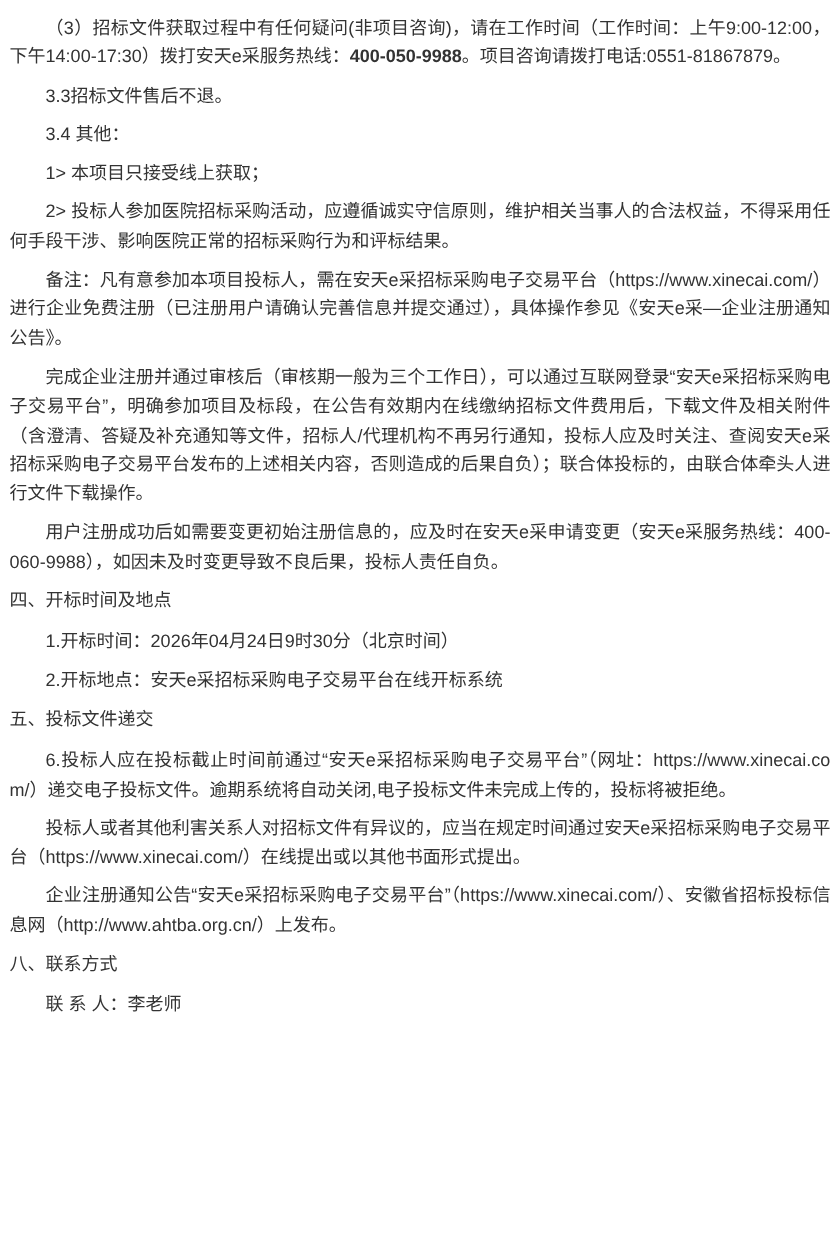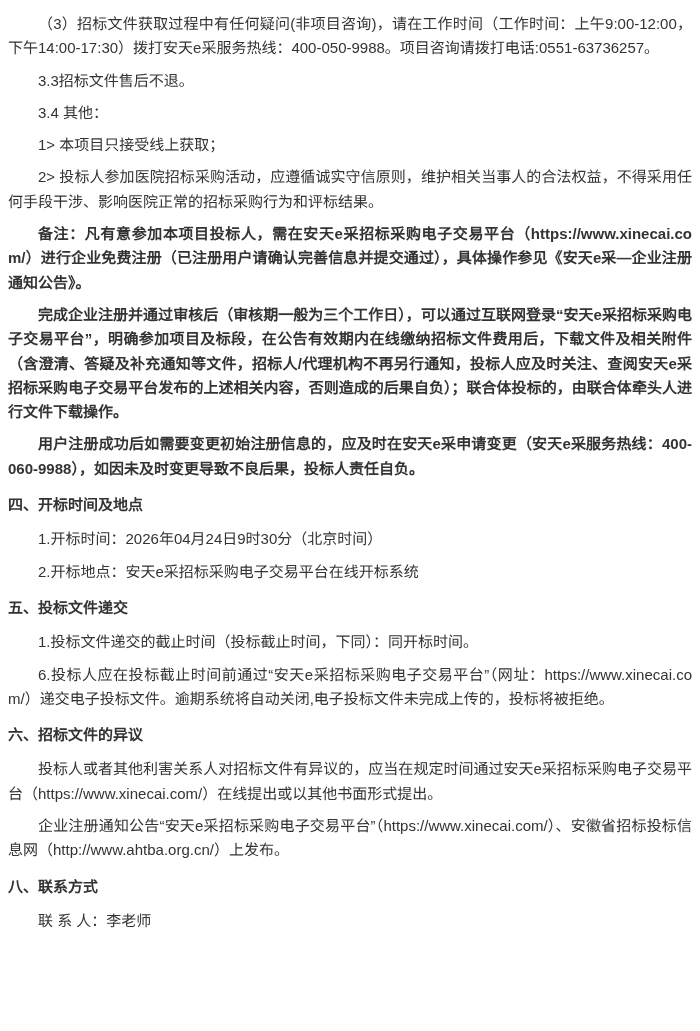--- a/index.html
+++ b/index.html
@@ -16,51 +16,49 @@
     width: 700px;
   }
   .doc p {
     margin: 0 0 8px 0;
     text-indent: 2em;
     text-align: justify;
     word-break: break-all;
   }
   .doc p.hd {
     text-indent: 0;
-    font-weight: bold;
-    margin: 12px 0 10px 0;
+    font-weight: normal;
+    margin: 0 0 10px 0;
   }
-  .doc p.bold { font-weight: bold; }
-  .doc .b { font-weight: normal; }
+  .doc p.bold { font-weight: normal; }
+  .doc .b { font-weight: bold; }
 </style>
 </head>
 <body>
 
 <div class="doc">
 
-  <p><span>（3）招标文件获取过程中有任何疑问(非项目咨询)，请在工作时间（工作时间：上午9:00-12:00，下午14:00-17:30）拨打安天e采服务热线：</span><span class="b">400-050-9988</span><span>。项目咨询请拨打电话:0551-63736257。</span></p>
+  <p><span>（3）招标文件获取过程中有任何疑问(非项目咨询)，请在工作时间（工作时间：上午9:00-12:00，下午14:00-17:30）拨打安天e采服务热线：</span><span class="b">400-050-9988</span><span>。项目咨询请拨打电话:0551-81867879。</span></p>
 
   <p>3.3招标文件售后不退。</p>
   <p>3.4 其他：</p>
   <p>1&gt; 本项目只接受线上获取；</p>
   <p>2&gt; 投标人参加医院招标采购活动，应遵循诚实守信原则，维护相关当事人的合法权益，不得采用任何手段干涉、影响医院正常的招标采购行为和评标结果。</p>
 
   <p class="bold">备注：凡有意参加本项目投标人，需在安天e采招标采购电子交易平台（https://www.xinecai.com/）进行企业免费注册（已注册用户请确认完善信息并提交通过），具体操作参见《安天e采—企业注册通知公告》。</p>
   <p class="bold">完成企业注册并通过审核后（审核期一般为三个工作日），可以通过互联网登录“安天e采招标采购电子交易平台”，明确参加项目及标段，在公告有效期内在线缴纳招标文件费用后，下载文件及相关附件（含澄清、答疑及补充通知等文件，招标人/代理机构不再另行通知，投标人应及时关注、查阅安天e采招标采购电子交易平台发布的上述相关内容，否则造成的后果自负）；联合体投标的，由联合体牵头人进行文件下载操作。</p>
   <p class="bold">用户注册成功后如需要变更初始注册信息的，应及时在安天e采申请变更（安天e采服务热线：400-060-9988），如因未及时变更导致不良后果，投标人责任自负。</p>
 
   <p class="hd">四、开标时间及地点</p>
   <p>1.开标时间：2026年04月24日9时30分（北京时间）</p>
   <p>2.开标地点：安天e采招标采购电子交易平台在线开标系统</p>
 
   <p class="hd">五、投标文件递交</p>
-  <p>1.投标文件递交的截止时间（投标截止时间，下同）：同开标时间。</p>
   <p>6.投标人应在投标截止时间前通过“安天e采招标采购电子交易平台”（网址：https://www.xinecai.com/）递交电子投标文件。逾期系统将自动关闭,电子投标文件未完成上传的，投标将被拒绝。</p>
 
-  <p class="hd">六、招标文件的异议</p>
   <p>投标人或者其他利害关系人对招标文件有异议的，应当在规定时间通过安天e采招标采购电子交易平台（https://www.xinecai.com/）在线提出或以其他书面形式提出。</p>
 
   <p>企业注册通知公告“安天e采招标采购电子交易平台”（https://www.xinecai.com/）、安徽省招标投标信息网（http://www.ahtba.org.cn/）上发布。</p>
 
   <p class="hd">八、联系方式</p>
   <p>联 系 人：李老师</p>
 
 </div>
 
 </body></html>

